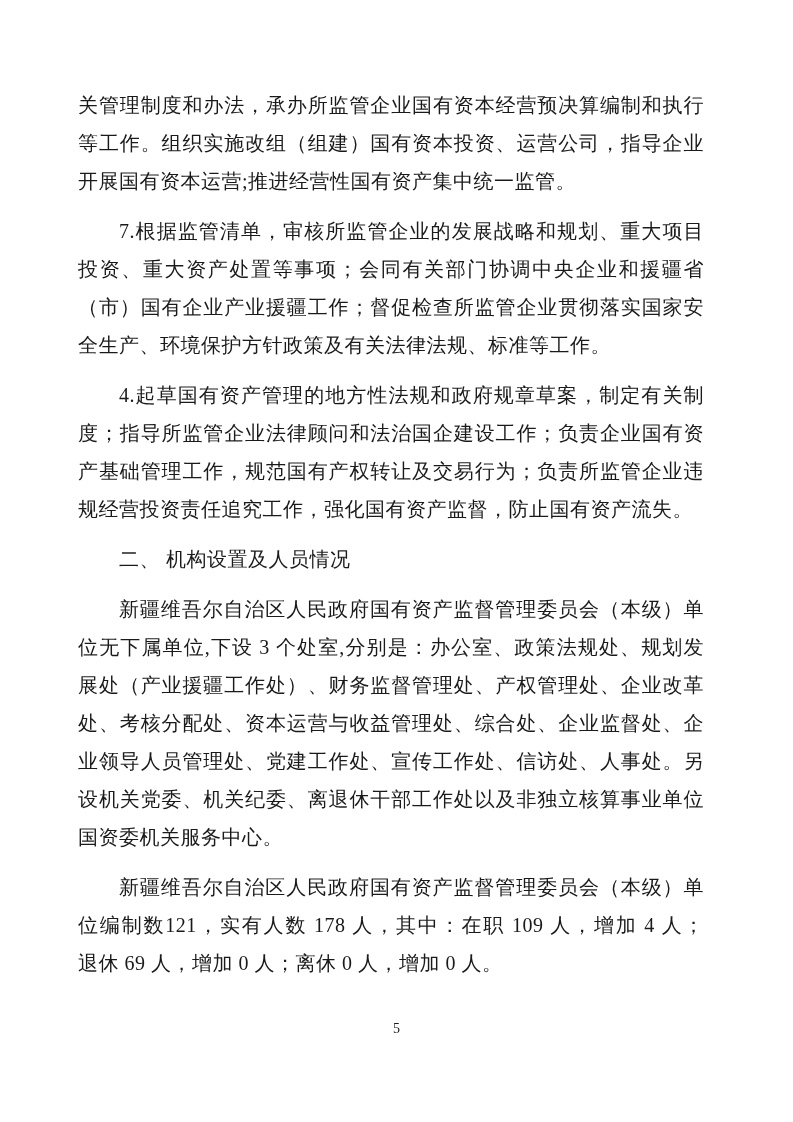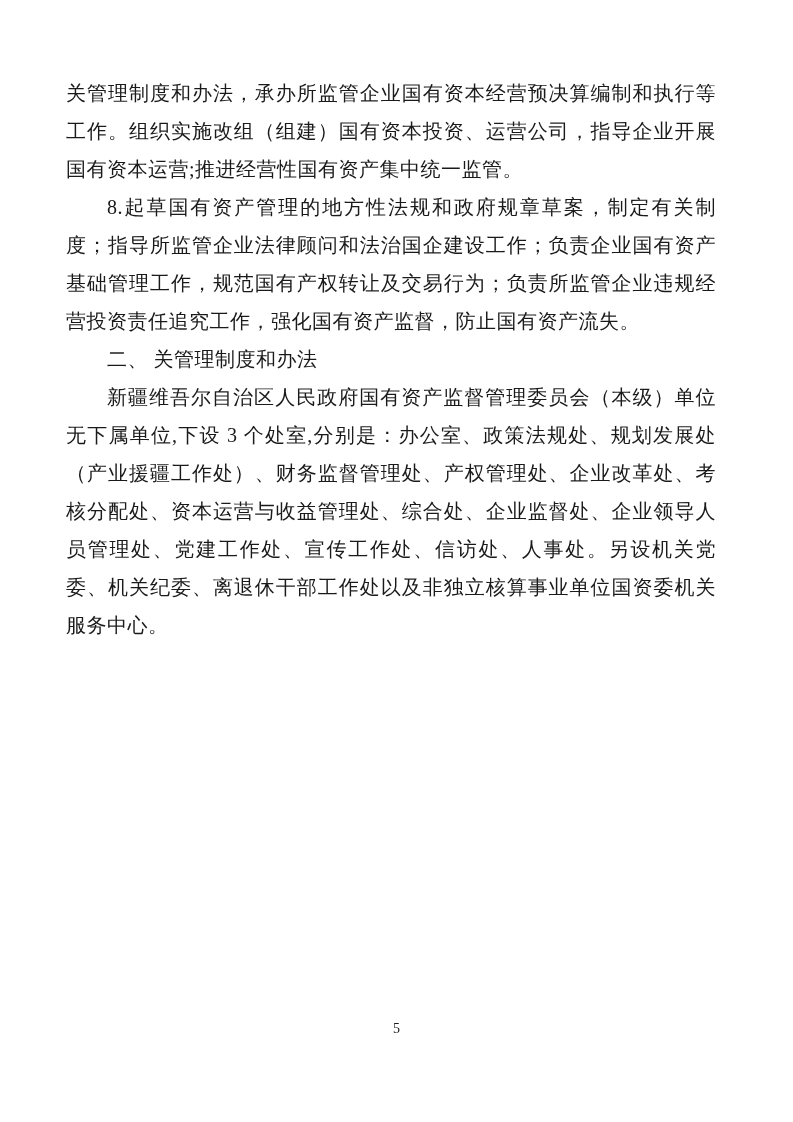--- a/index.html
+++ b/index.html
@@ -16,30 +16,29 @@
     font-family: "Liberation Serif", "DejaVu Serif", serif;
     color: #1a1a1a;
   }
   .content {
     position: absolute;
     left: 66px;
     top: 74px;
     width: 650px;
   }
   .content p, .content h2 {
-    margin: 0;
+    margin: 12px;
     padding: 0;
     font-size: 20px;
     line-height: 38px;
     text-align: justify;
     text-justify: inter-character;
     font-weight: normal;
     letter-spacing: 0.5px;
     word-break: break-all;
-    font-family: Liberation Serif, serif;
   }
   .indent {
     text-indent: 41px;
   }
   .heading {
     font-family: "Liberation Sans", "DejaVu Sans", sans-serif;
     font-weight: bold;
     letter-spacing: 1px;
   }
   .page-footer {
@@ -53,20 +52,22 @@
     color: #1a1a1a;
     font-family: "Liberation Serif", "DejaVu Serif", serif;
   }
 </style>
 </head>
 <body>
 
 <div class="page">
   <main class="content">
     <p class="body-para">关管理制度和办法，承办所监管企业国有资本经营预决算编制和执行等工作。组织实施改组（组建）国有资本投资、运营公司，指导企业开展国有资本运营;推进经营性国有资产集中统一监管。</p>
-    <p class="body-para indent">8.起草国有资产管理的地方性法规和政府规章草案，制定有关制度；指导所监管企业法律顾问和法治国企建设工作；负责企业国有资产基础管理工作，规范国有产权转让及交易行为；负责所监管企业违规经营投资责任追究工作，强化国有资产监督，防止国有资产流失。</p>
-    <h2 class="heading indent">二、 关管理制度和办法</h2>
+    <p class="body-para indent">7.根据监管清单，审核所监管企业的发展战略和规划、重大项目投资、重大资产处置等事项；会同有关部门协调中央企业和援疆省（市）国有企业产业援疆工作；督促检查所监管企业贯彻落实国家安全生产、环境保护方针政策及有关法律法规、标准等工作。</p>
+    <p class="body-para indent">4.起草国有资产管理的地方性法规和政府规章草案，制定有关制度；指导所监管企业法律顾问和法治国企建设工作；负责企业国有资产基础管理工作，规范国有产权转让及交易行为；负责所监管企业违规经营投资责任追究工作，强化国有资产监督，防止国有资产流失。</p>
+    <h2 class="heading indent">二、 机构设置及人员情况</h2>
     <p class="body-para indent">新疆维吾尔自治区人民政府国有资产监督管理委员会（本级）单位无下属单位,下设 3 个处室,分别是：办公室、政策法规处、规划发展处（产业援疆工作处）、财务监督管理处、产权管理处、企业改革处、考核分配处、资本运营与收益管理处、综合处、企业监督处、企业领导人员管理处、党建工作处、宣传工作处、信访处、人事处。另设机关党委、机关纪委、离退休干部工作处以及非独立核算事业单位国资委机关服务中心。</p>
+    <p class="body-para indent">新疆维吾尔自治区人民政府国有资产监督管理委员会（本级）单位编制数121，实有人数 178 人，其中：在职 109 人，增加 4 人；　退休 69 人，增加 0 人；离休 0 人，增加 0 人。</p>
   </main>
   <footer class="page-footer">
     <span>5</span>
   </footer>
 </div>
 
 </body></html>

